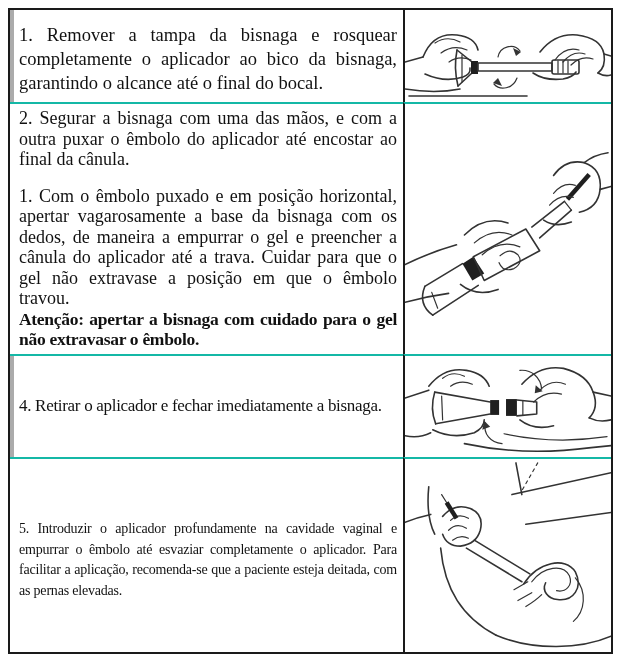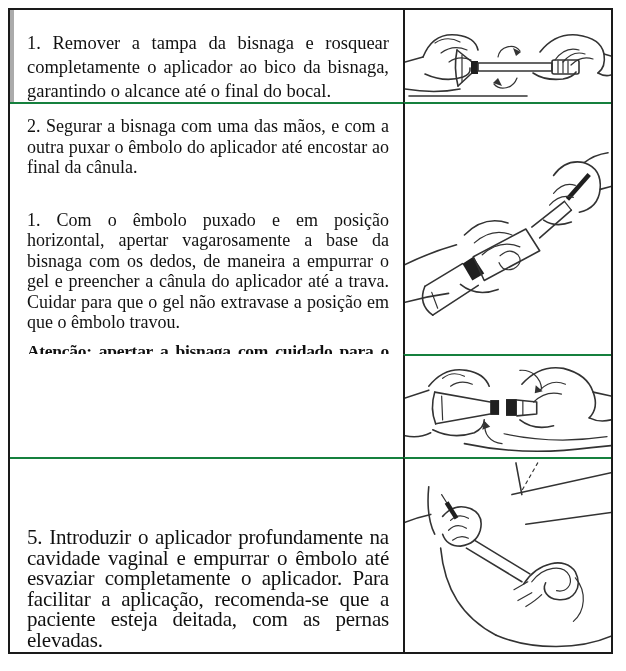--- a/index.html
+++ b/index.html
@@ -9,32 +9,32 @@
     overflow:hidden;
   }
   .itable{
     position:absolute;left:8px;top:8px;width:605px;height:646px;
     border:2px solid #1a1a1a;box-sizing:border-box;
     display:grid;grid-template-columns:393px 1fr;
     grid-template-rows:92px 252px 103px 1fr;
     background:#ffffff;
   }
   .cell{box-sizing:border-box;position:relative;overflow:hidden;background:#fff;}
-  .r2,.r3,.r4{border-top:2px solid #15803d;}
+  .r2,.r3,.r4{border-top:2px solid #14b8a6;}
   .img-cell{border-left:2px solid #1a1a1a;display:flex;align-items:center;justify-content:center;}
   .gray-left{box-shadow:inset 4px 0 0 0 #ababab;}
   .text-cell{padding:0 6px 0 9px;font-size:18px;line-height:20.5px;text-align:justify;}
   .tc1{padding-top:13px;font-size:18.5px;line-height:24px;}
   .tc2{padding-top:4px;}
   .tc2 .gap{height:16px;}
   .tc2 .warning{font-weight:bold;font-size:17.5px;letter-spacing:-0.3px;}
   .tc4{display:flex;align-items:center;font-size:17px;letter-spacing:-0.3px;}
   .tc4 p{white-space:nowrap;margin:0;}
-  .tc5{padding-top:60px;font-size:21px;letter-spacing:-0.2px;line-height:20.5px;}
-  p.para{margin:8px;}
+  .tc5{padding-top:60px;font-size:14px;letter-spacing:-0.2px;line-height:20.5px;}
+  p.para{margin:0;}
   svg{display:block;}
   .ln{fill:none;stroke:#333333;stroke-width:1.6;stroke-linecap:round;stroke-linejoin:round;}
   .thin{stroke-width:1.2;}
   .dk{fill:#1f1f1f;stroke:none;}
   .dkln{fill:none;stroke:#1f1f1f;stroke-width:4.5;stroke-linecap:butt;}
   .ah{fill:#333333;stroke:none;}
 </style>
 </head>
 <body>
 
@@ -119,20 +119,23 @@
 
         <path class="ln" d="M150,60 Q162,43 181,47 Q199,53 197,74 Q195,93 176,97"></path>
         <path class="ln thin" d="M150,78 Q160,66 172,70"></path>
         <path class="ln thin" d="M146,90 Q156,78 170,82"></path>
         <path class="ln" d="M140,105 Q152,113 168,107"></path>
         <path class="ln" d="M181,47 Q191,39 205,37"></path>
         <path class="ln" d="M197,74 L208,71"></path>
       </svg>
     </div>
 
+    <div class="cell text-cell tc4 r3 gray-left" style="grid-row:3;grid-column:1;">
+      <p>4.  Retirar o aplicador e fechar imediatamente a bisnaga.</p>
+    </div>
 
     <div class="cell img-cell r3" style="grid-row:3;grid-column:2;">
       <svg width="208" height="101" viewBox="0 0 208 101" role="img" aria-label="hands-unscrewing-applicator-from-tube-with-rotation-arrows">
 
         <path class="ln" d="M30,36 C27,46 27,58 31,68"></path>
         <path class="ln" d="M30,36 L86,46"></path>
         <path class="ln" d="M31,68 L86,58"></path>
         <path class="ln thin" d="M37,40 L38,64"></path>
         <rect class="dk" x="86" y="44" width="9" height="15"></rect>
 

